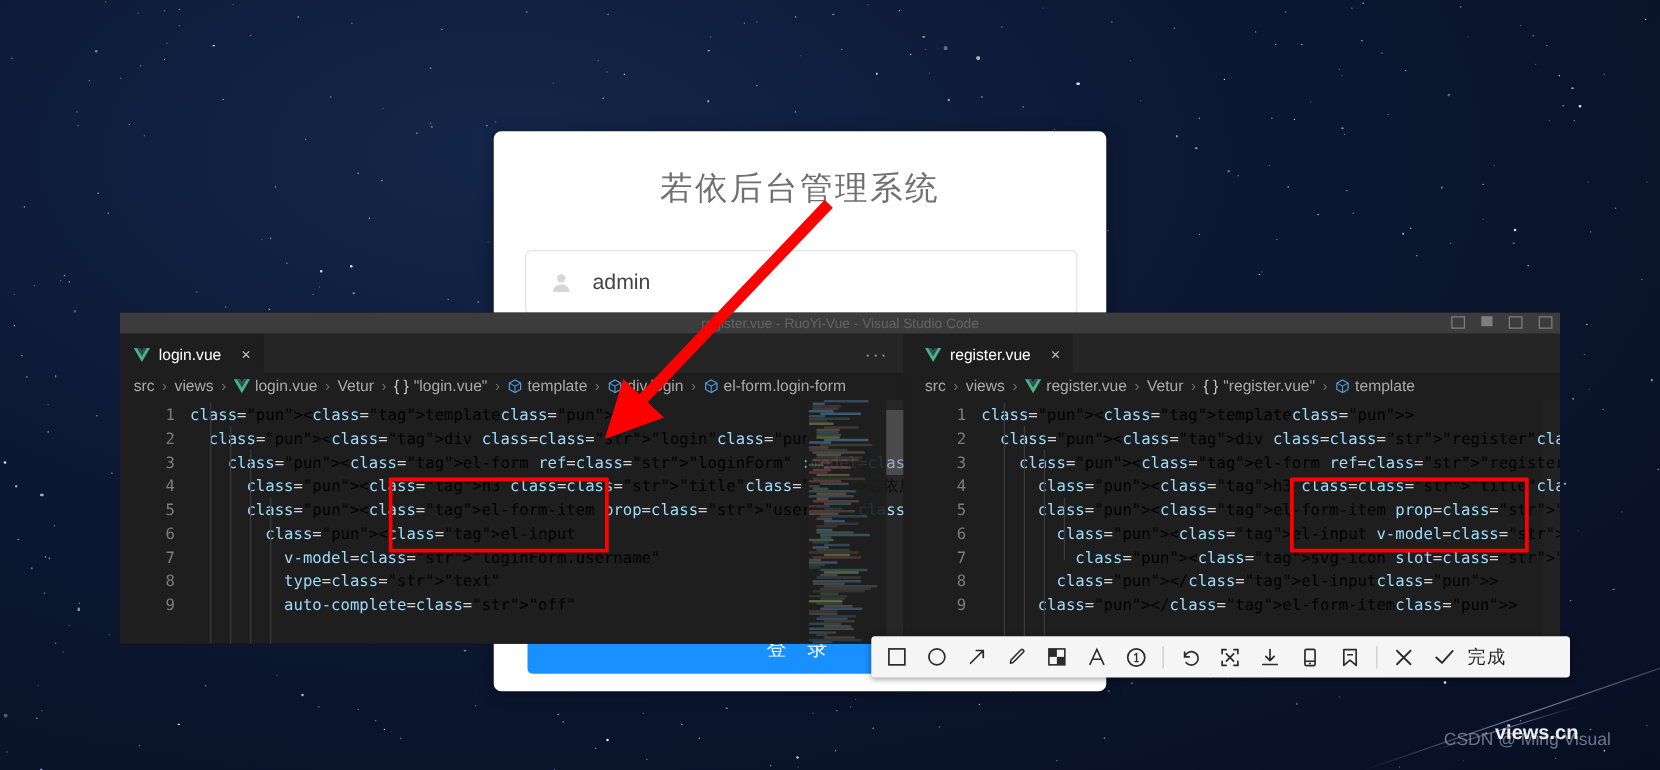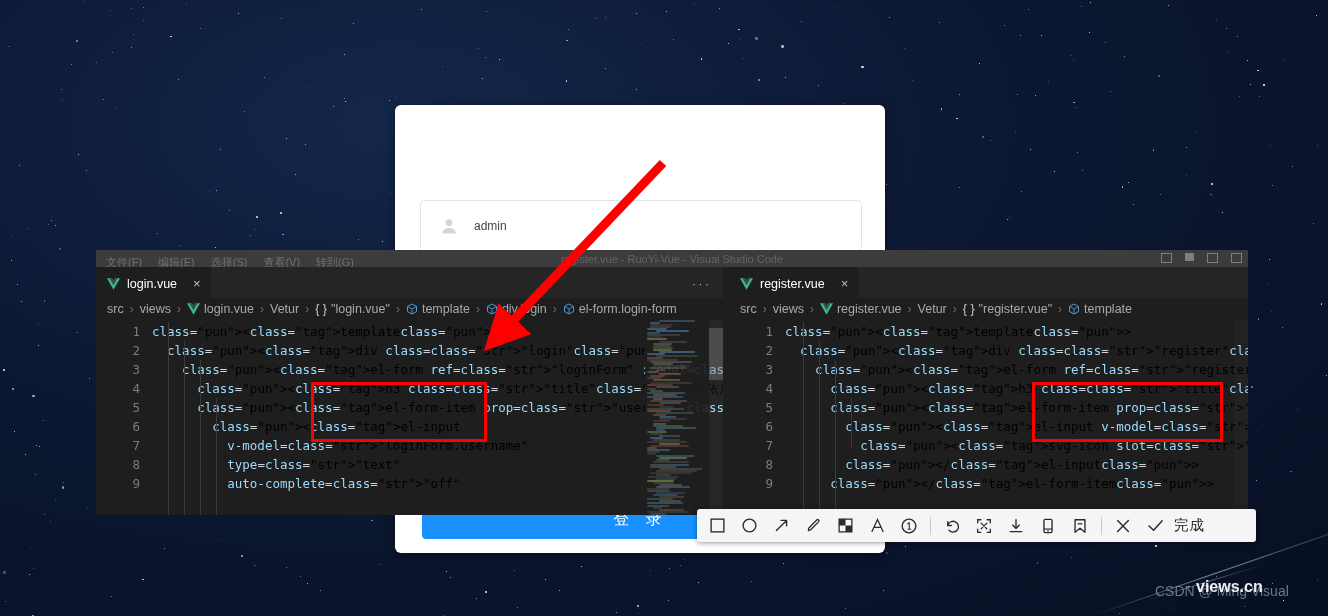--- a/index.html
+++ b/index.html
@@ -38,21 +38,21 @@
   #loginTitle{
     position:absolute;left:0;top:28px;width:490px;text-align:center;
     font-size:26px;color:#707070;letter-spacing:2px;font-weight:400;
   }
   #userField{
     position:absolute;left:25px;top:95px;width:440px;height:50px;
     border:1px solid #e0e4ea;border-radius:5px;background:#fff;
     display:flex;align-items:center;
   }
   #userIcon{width:20px;height:20px;margin-left:18px;opacity:.42;flex:none;}
-  #userValue{margin-left:15px;font-size:12px;color:#444;}
+  #userValue{margin-left:15px;font-size:17px;color:#444;}
   #loginBtn{
     position:absolute;left:27px;top:394px;width:437px;height:40px;
     background:#1890ff;border-radius:4px;color:#fff;font-size:16px;
     display:flex;align-items:center;justify-content:center;letter-spacing:6px;
   }
 
   
   #vscode{
     position:absolute;left:96px;top:250px;width:1152px;height:265px;
     background:#1e1e1e;overflow:hidden;
@@ -677,42 +677,36 @@
       <i class="st" style="left:636.4px;top:220.0px;width:1.6px;height:1.6px;opacity:0.74;background:#ffffff"></i>
       <i class="st" style="left:1271.5px;top:582.6px;width:1px;height:1px;opacity:0.67;background:#ffffff"></i>
       <i class="st" style="left:654.1px;top:175.8px;width:1px;height:1px;opacity:0.50;background:#ffffff"></i>
       <i class="st" style="left:424.6px;top:338.9px;width:1px;height:1px;opacity:0.48;background:#aecbff"></i>
     </div>
   <div class="streak"></div>
   <div class="streak2"></div>
 </div>
 
 <div id="loginCard">
+  <div id="loginTitle">若依后台管理系统</div>
 
   <div id="userField">
     <svg id="userIcon" viewBox="0 0 24 24" fill="#9aa0a6">
       <circle cx="12" cy="8" r="4"></circle>
       <path d="M4 21c0-4.4 3.6-7 8-7s8 2.6 8 7z"></path>
     </svg>
     <span id="userValue">admin</span>
   </div>
 
   <div id="loginBtn">登 录</div>
 </div>
 
 <div id="vscode">
 
   <div id="titlebar">
-    <div id="menuitems">
-      <span>文件(F)</span>
-      <span>编辑(E)</span>
-      <span>选择(S)</span>
-      <span>查看(V)</span>
-      <span>转到(G)</span>
-    </div>
     <div id="titlecenter">register.vue - RuoYi-Vue - Visual Studio Code</div>
     <div id="wincontrols">
       <div class="wc"></div>
       <div class="wc b"></div>
       <div class="wc"></div>
       <div class="wc"></div>
     </div>
   </div>
 
   <div class="pane" id="paneL">

